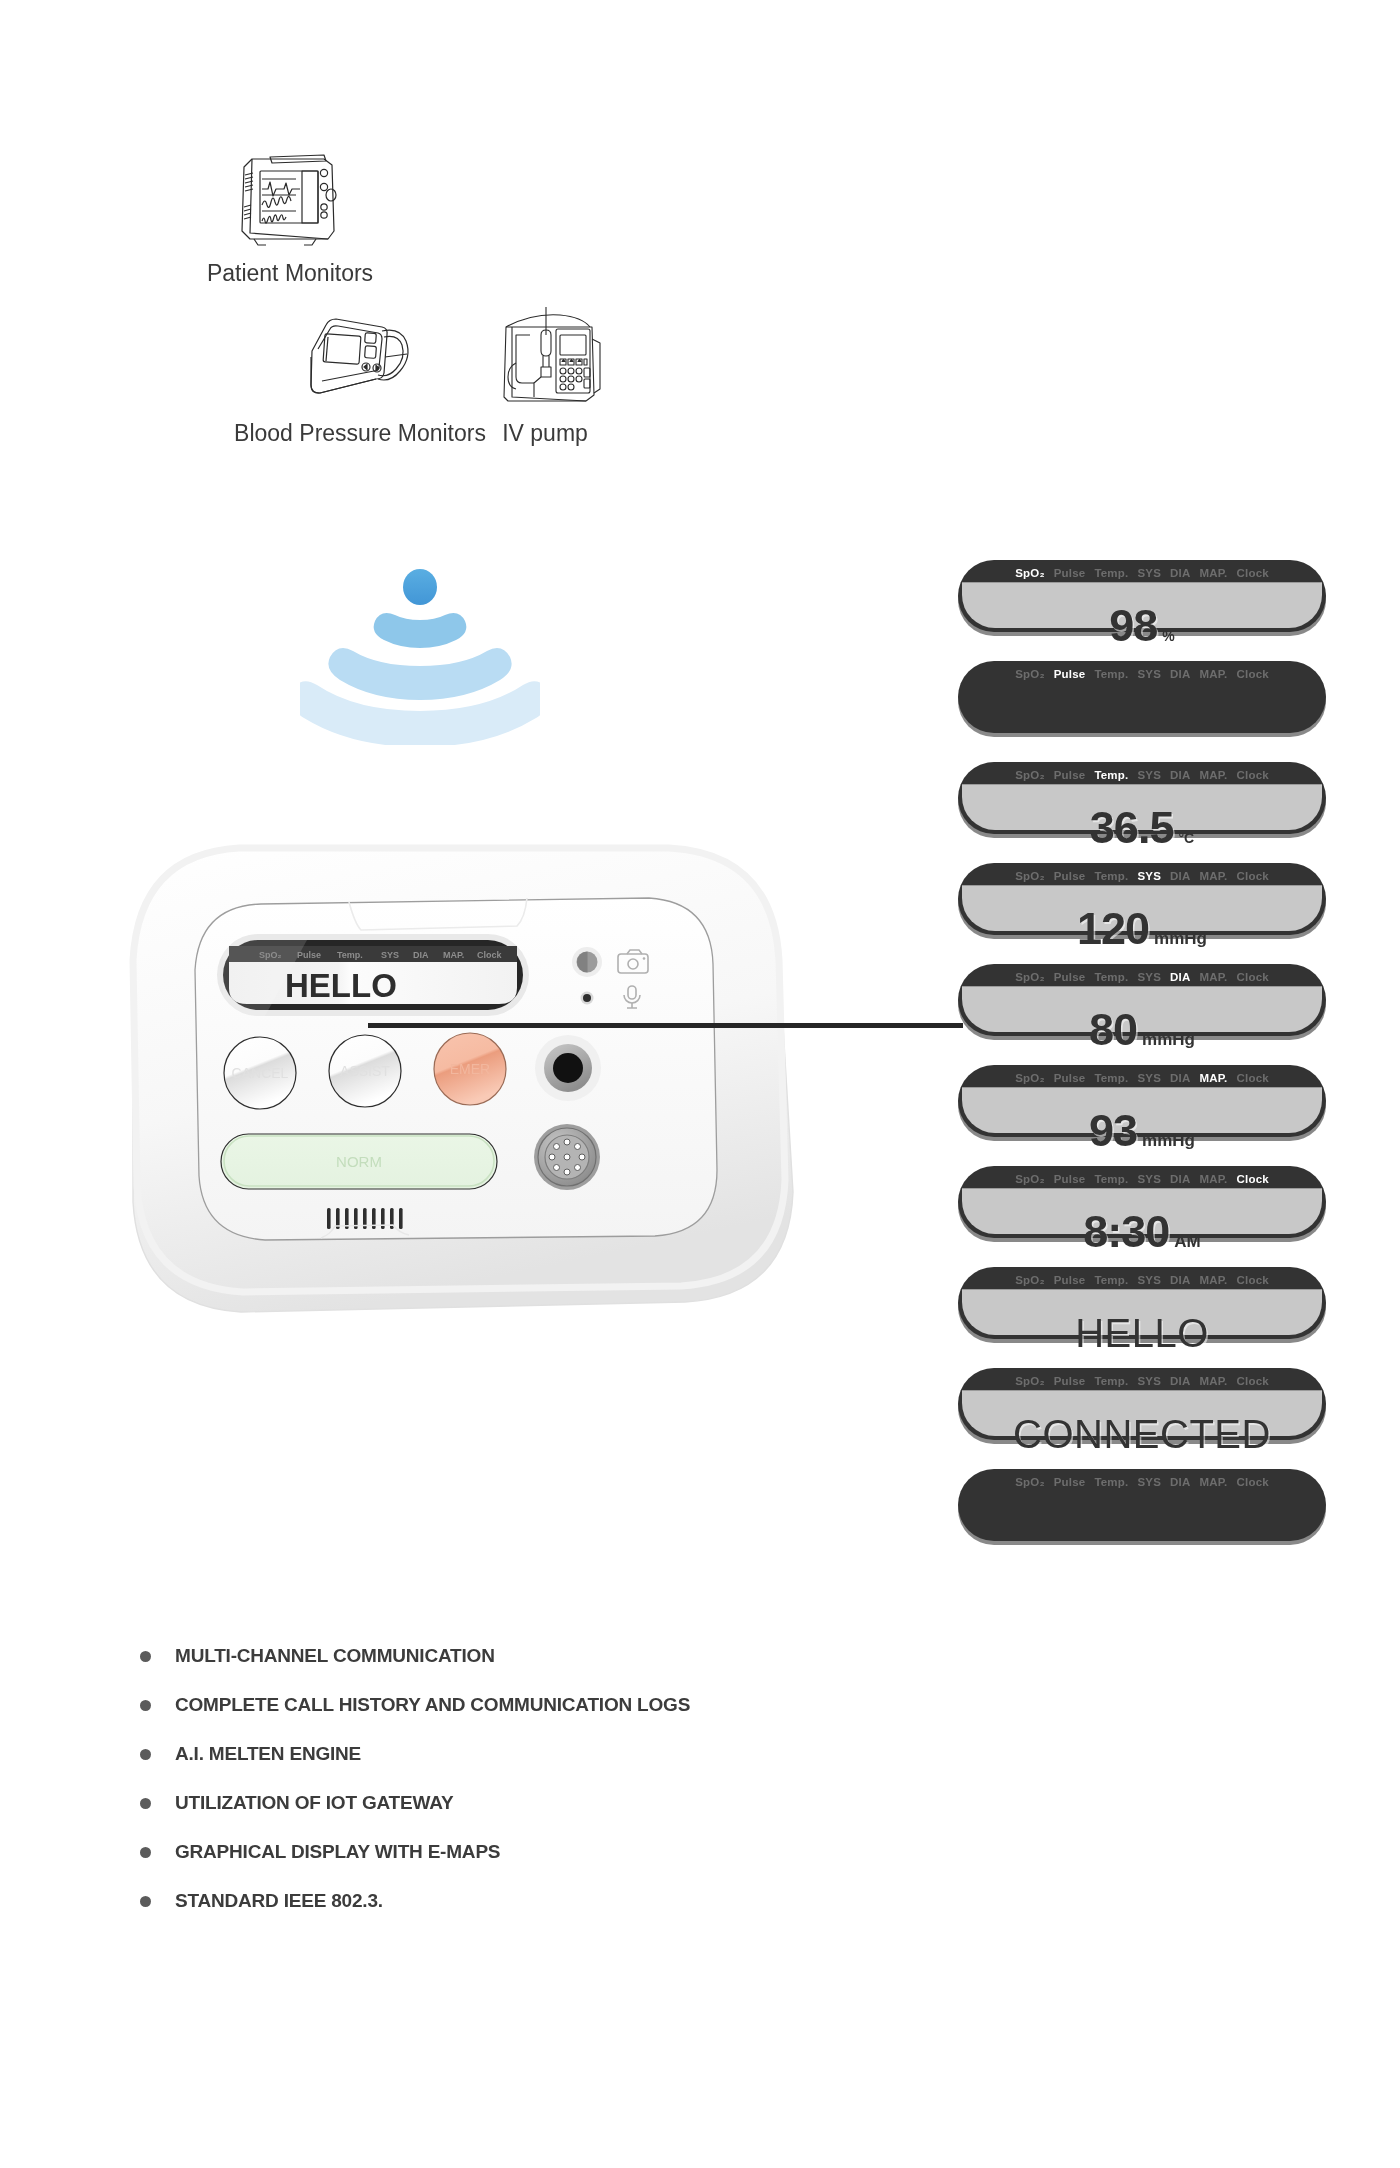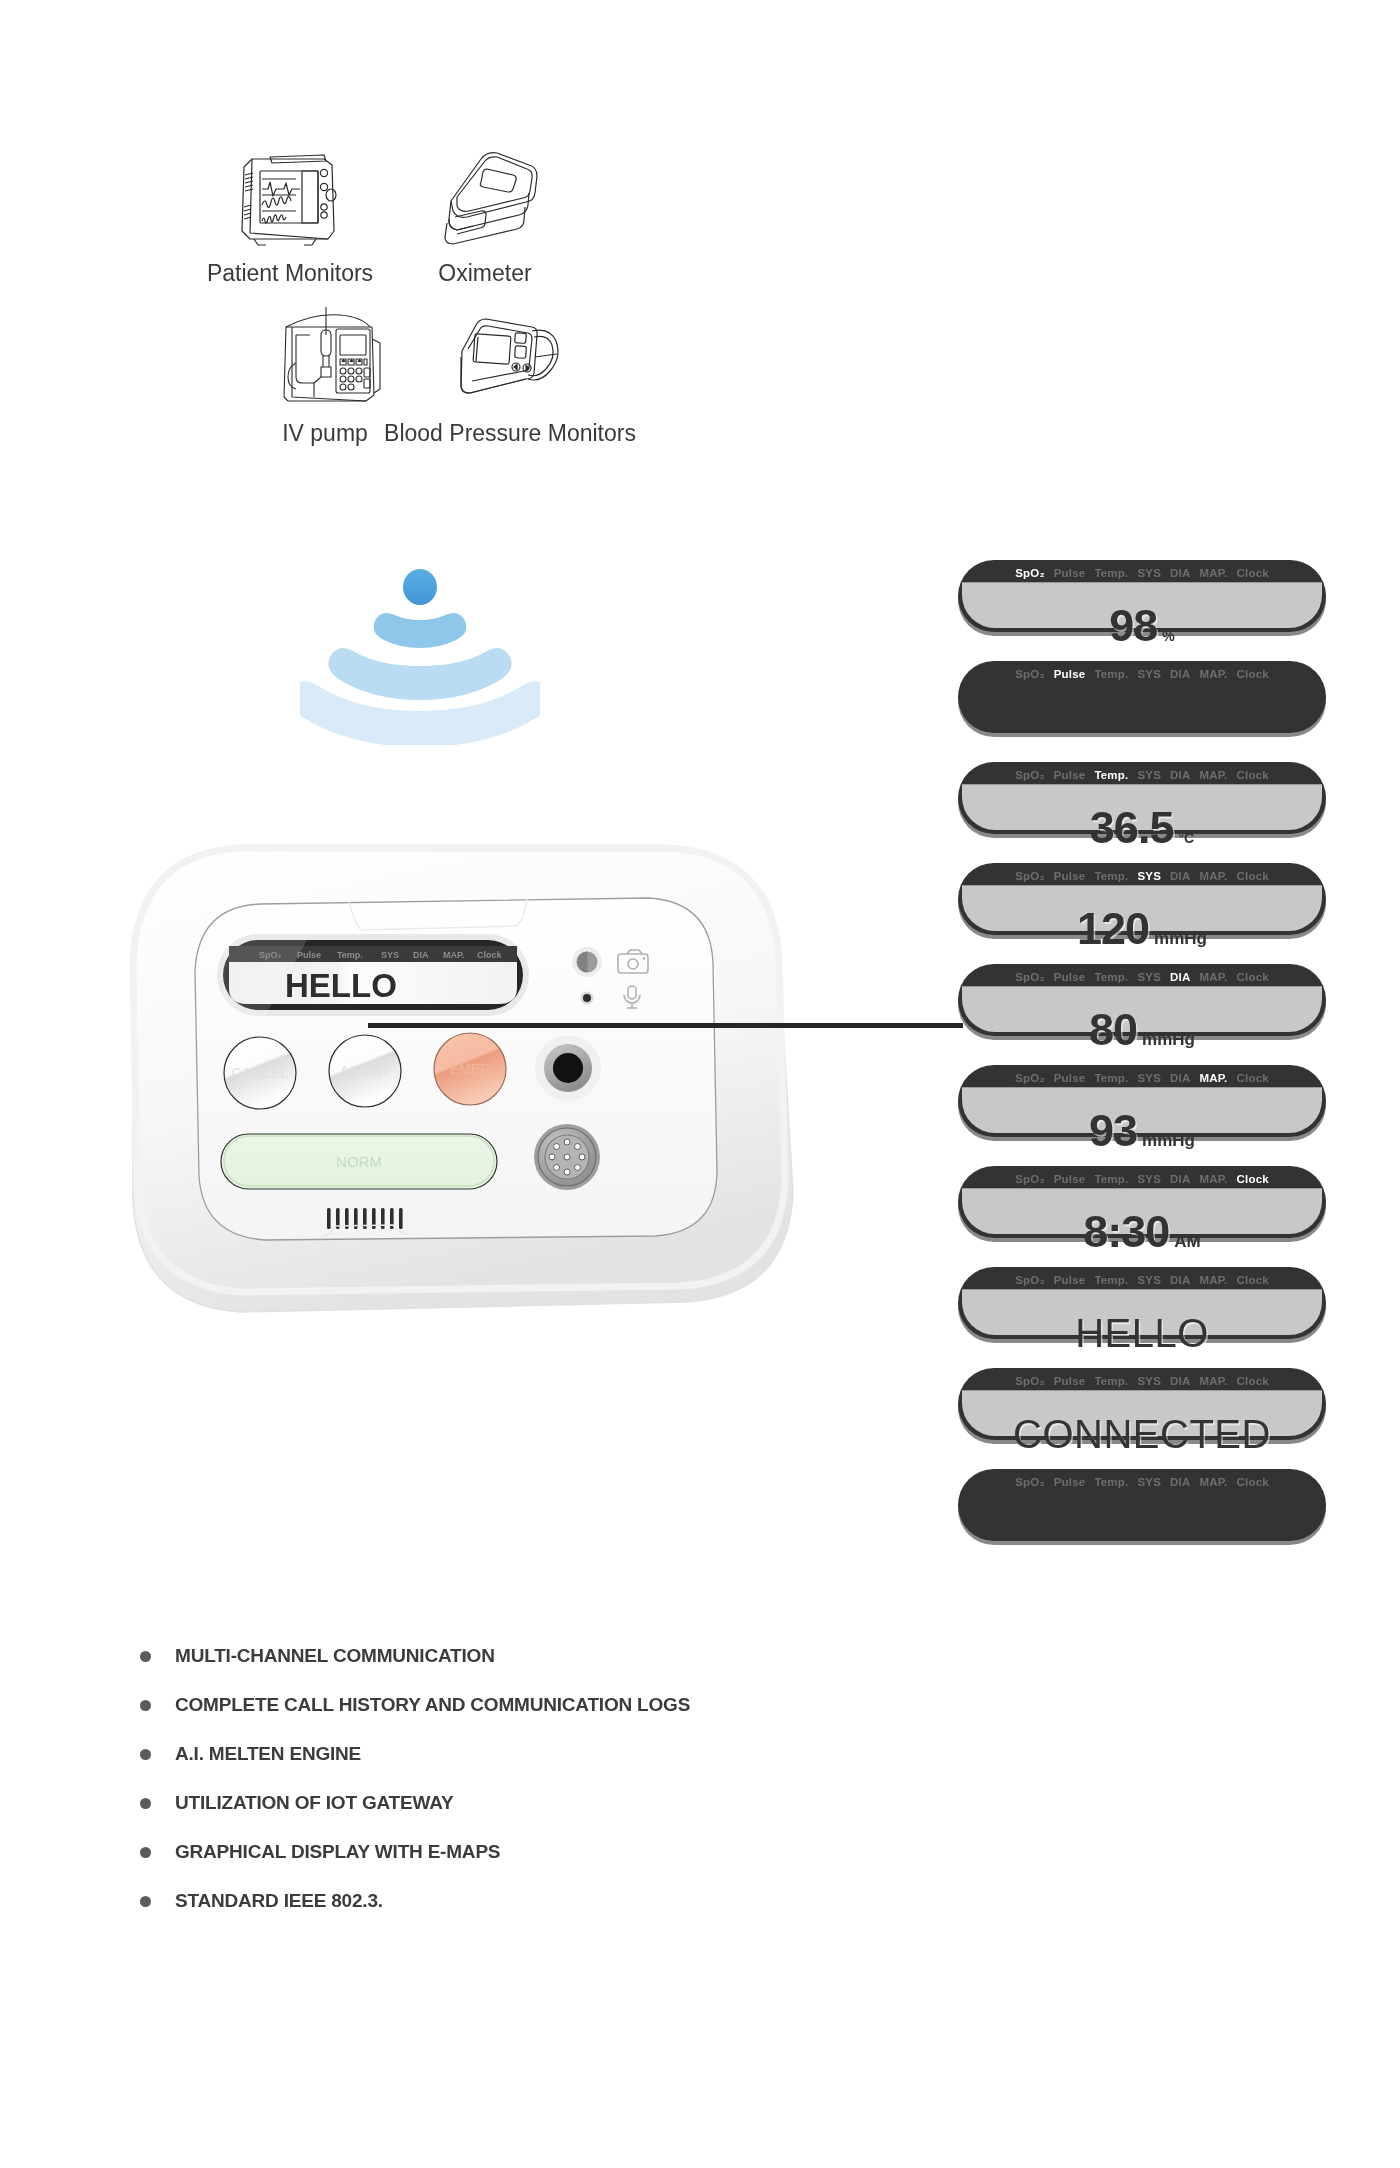--- a/index.html
+++ b/index.html
@@ -131,38 +131,46 @@
           <ellipse cx="103" cy="50" rx="5" ry="6"></ellipse>
           <path d="M17 30 l8 -2 M17 34 l8 -2 M17 38 l8 -2 M17 42 l8 -2 M17 46 l8 -2"></path>
           <path d="M16 62 l7 -2 M16 66 l7 -2 M16 70 l7 -2 M16 74 l7 -2"></path>
           <path d="M26 94 l4 6 h8 M88 94 l-4 6 h-8"></path>
         </g>
       </svg>
       <div class="device-label">Patient Monitors</div>
     </div>
 
 
-    <div class="device-cell" style="width:190px">
-      <svg class="device-art" width="120" height="105" viewBox="0 0 120 105">
+
+  </div>
+
+  <div class="device-row row2">
+
+    <div class="device-cell" style="width:220px">
+      <svg class="device-art" width="140" height="105" viewBox="0 0 140 105">
         <g fill="none" stroke="#2b2b2b" stroke-width="1.2" stroke-linejoin="round">
-          <path d="M26 56 L56 14 q6-8 16-6 L104 20 q8 2 8 11 L110 48 q-1 8 -9 9 L42 72 q-10 2 -14 -6 Z"></path>
-          <path d="M32 52 L60 16 q4-5 12-4 L102 24 q6 2 5 9 L105 46 q-1 6 -7 7 L44 66 q-9 2 -12-5 Z"></path>
-          <path d="M62 24 L88 30 q4 1 3 5 L88 44 q-1 3 -5 3 L58 42 q-4 -1 -2 -5 L58 27 q1-3 4-3 Z"></path>
-          <path d="M26 56 L24 74 q-1 9 8 11 L94 70 q8-2 9-10 L104 48"></path>
-          <path d="M24 74 q-1 9 8 11 L48 81"></path>
-          <path d="M22 78 L20 92 q0 7 8 7 L92 84 q7-2 7-9 L100 62"></path>
-          <path d="M30 72 L56 66 q5-1 5 4 L60 78 q0 4-5 5 L32 89"></path>
+          <path d="M22 46 L36 20 q3-6 10-6 L92 22 q6 1 5 8 L94 68 q-1 6 -8 6 L30 88 q-9 1 -9 -8 Z"></path>
+          <path d="M28 44 L40 24 q2-4 8-3 L88 28 q4 1 4 6 L89 62 q0 4-5 4 L32 76"></path>
+          <rect x="34" y="30" width="36" height="28" rx="2" transform="rotate(4 52 44)"></rect>
+          <path d="M38 32 L36 56"></path>
+          <rect x="75" y="28" width="11" height="10" rx="2" transform="rotate(4 80 33)"></rect>
+          <rect x="75" y="41" width="11" height="12" rx="2" transform="rotate(4 80 47)"></rect>
+          <circle cx="76" cy="62" r="4"></circle>
+            <circle cx="87" cy="63" r="4"></circle>
+          <path d="M74 62 l3-2.5 l0 5 Z" fill="#2b2b2b"></path>
+            <path d="M89 63 l-3-2.5 l0 5 Z" fill="#2b2b2b"></path>
+          <path d="M92 26 q18 -4 24 10 q6 16 -6 30 q-10 12 -22 8"></path>
+          <path d="M94 32 q14 -3 18 8 q4 13 -6 24 q-8 9 -18 6"></path>
+          <path d="M95 52 l22 -3"></path>
+          <path d="M21 52 L21 80 q0 8 9 8 L86 74"></path>
         </g>
       </svg>
-      <div class="device-label">Oximeter</div>
-    </div>
-
-  </div>
-
-  <div class="device-row row2">
+      <div class="device-label">Blood Pressure Monitors</div>
+    </div>
 
     <div class="device-cell" style="width:150px">
       <svg class="device-art" width="118" height="105" viewBox="0 0 118 105">
         <g fill="none" stroke="#2b2b2b" stroke-width="1.1" stroke-linejoin="round">
           <path d="M20 22 q26 -14 54 -12 q22 2 30 12"></path>
           <path d="M20 22 L18 92 L22 96 L100 96 L108 90 L106 22 Z"></path>
           <path d="M26 22 L26 92 L100 96"></path>
           <path d="M60 2 L60 30"></path>
           <path d="M55 30 q0 -5 5 -5 q5 0 5 5 L65 46 q0 5 -5 5 q-5 0 -5 -5 Z"></path>
           <path d="M57 51 L57 62 M63 51 L63 62"></path>
@@ -183,42 +191,20 @@
           <circle cx="77" cy="82" r="3"></circle>
             <circle cx="85" cy="82" r="3"></circle>
           <rect x="98" y="63" width="6" height="9" rx="1"></rect>
             <rect x="98" y="74" width="6" height="9" rx="1"></rect>
           <path d="M106 34 L114 38 L114 84 L108 88"></path>
         </g>
       </svg>
       <div class="device-label">IV pump</div>
     </div>
 
-    <div class="device-cell" style="width:220px">
-      <svg class="device-art" width="140" height="105" viewBox="0 0 140 105">
-        <g fill="none" stroke="#2b2b2b" stroke-width="1.2" stroke-linejoin="round">
-          <path d="M22 46 L36 20 q3-6 10-6 L92 22 q6 1 5 8 L94 68 q-1 6 -8 6 L30 88 q-9 1 -9 -8 Z"></path>
-          <path d="M28 44 L40 24 q2-4 8-3 L88 28 q4 1 4 6 L89 62 q0 4-5 4 L32 76"></path>
-          <rect x="34" y="30" width="36" height="28" rx="2" transform="rotate(4 52 44)"></rect>
-          <path d="M38 32 L36 56"></path>
-          <rect x="75" y="28" width="11" height="10" rx="2" transform="rotate(4 80 33)"></rect>
-          <rect x="75" y="41" width="11" height="12" rx="2" transform="rotate(4 80 47)"></rect>
-          <circle cx="76" cy="62" r="4"></circle>
-            <circle cx="87" cy="63" r="4"></circle>
-          <path d="M74 62 l3-2.5 l0 5 Z" fill="#2b2b2b"></path>
-            <path d="M89 63 l-3-2.5 l0 5 Z" fill="#2b2b2b"></path>
-          <path d="M92 26 q18 -4 24 10 q6 16 -6 30 q-10 12 -22 8"></path>
-          <path d="M94 32 q14 -3 18 8 q4 13 -6 24 q-8 9 -18 6"></path>
-          <path d="M95 52 l22 -3"></path>
-          <path d="M21 52 L21 80 q0 8 9 8 L86 74"></path>
-        </g>
-      </svg>
-      <div class="device-label">Blood Pressure Monitors</div>
-    </div>
-
   </div>
 </div>
 
 <div class="signal">
   <svg width="240" height="180" viewBox="0 0 240 180">
     <defs>
       <linearGradient id="g1" x1="0" y1="0" x2="0" y2="1">
         <stop offset="0%" stop-color="#5aaee2"></stop>
           <stop offset="100%" stop-color="#4296d6"></stop>
       </linearGradient>

